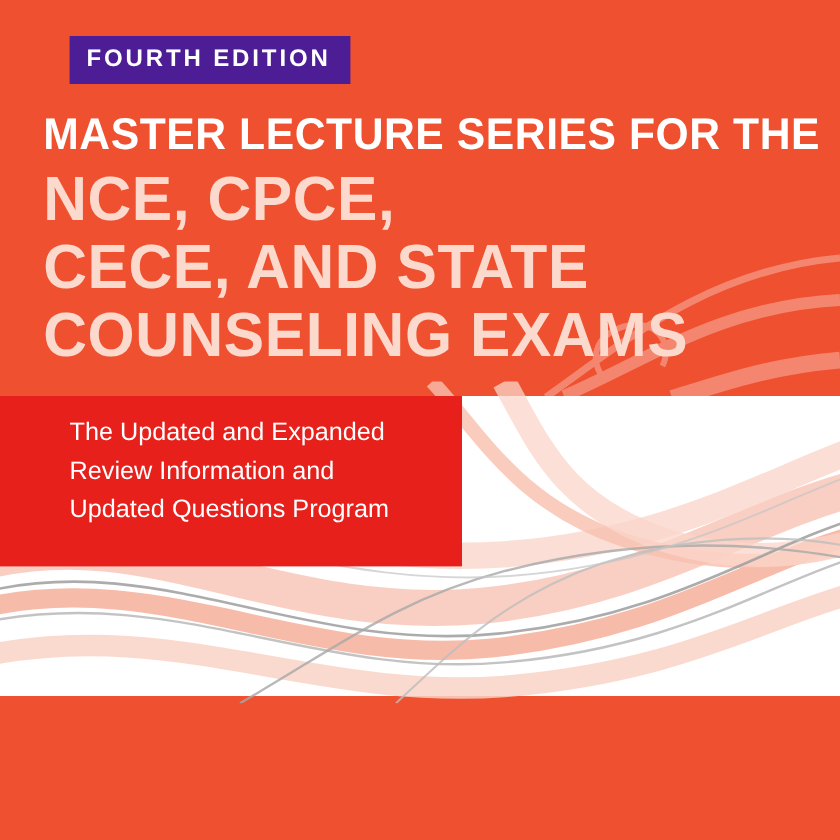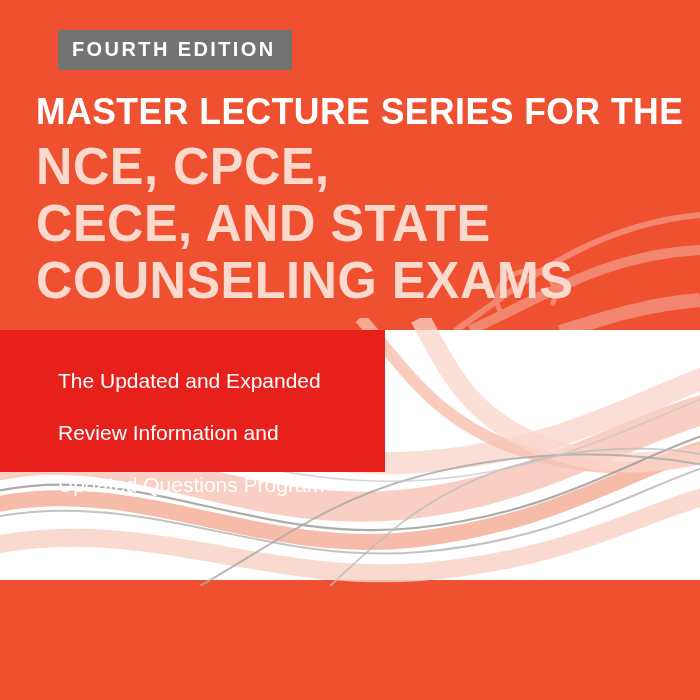--- a/index.html
+++ b/index.html
@@ -56,21 +56,21 @@
     height: 700px;
     z-index: 2;
     pointer-events: none;
   }
 
   
   .edition-tag {
     position: absolute;
     left: 58px;
     top: 30px;
-    background: #737373;
+    background: #4c1d95;
     color: #ffffff;
     font-size: 20px;
     font-weight: bold;
     letter-spacing: 2.4px;
     padding: 8px 16px 9px 14px;
     z-index: 5;
     font-family: "Liberation Sans", sans-serif;
     text-align: center;
   }
 
@@ -126,21 +126,20 @@
     width: 330px;
     color: #ffffff;
     font-size: 21px;
     font-weight: normal;
     line-height: 32px;
     z-index: 5;
   }
   .subtitle-text .ln {
     display: block;
     white-space: nowrap;
-    margin-top: 20px;
   }
 
   
   .author {
     position: absolute;
     left: 0;
     top: 604px;
     width: 700px;
     text-align: center;
     color: #ffffff;

